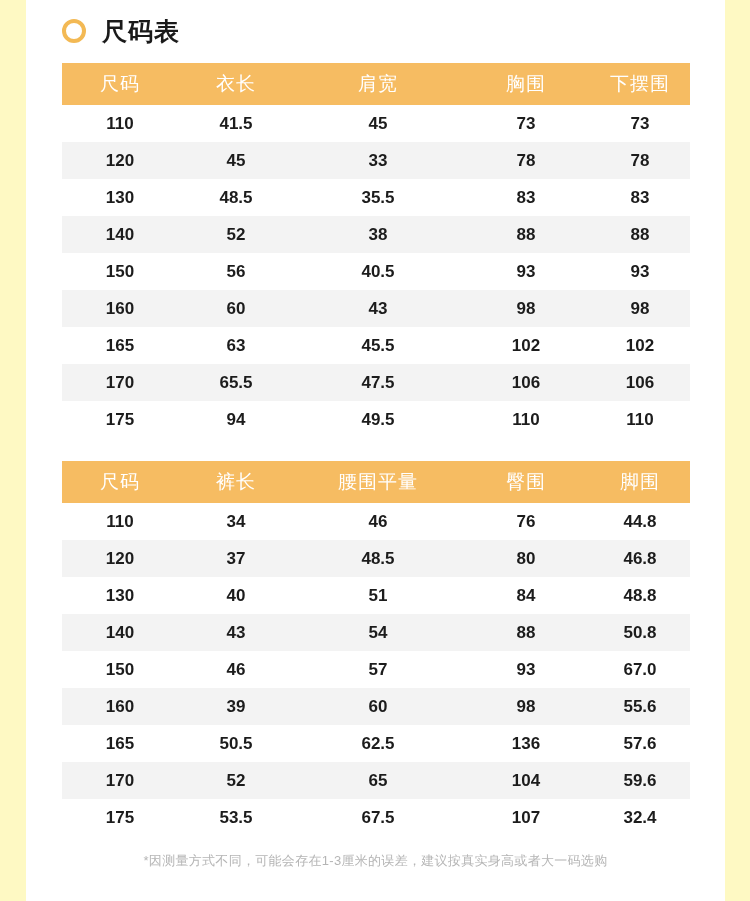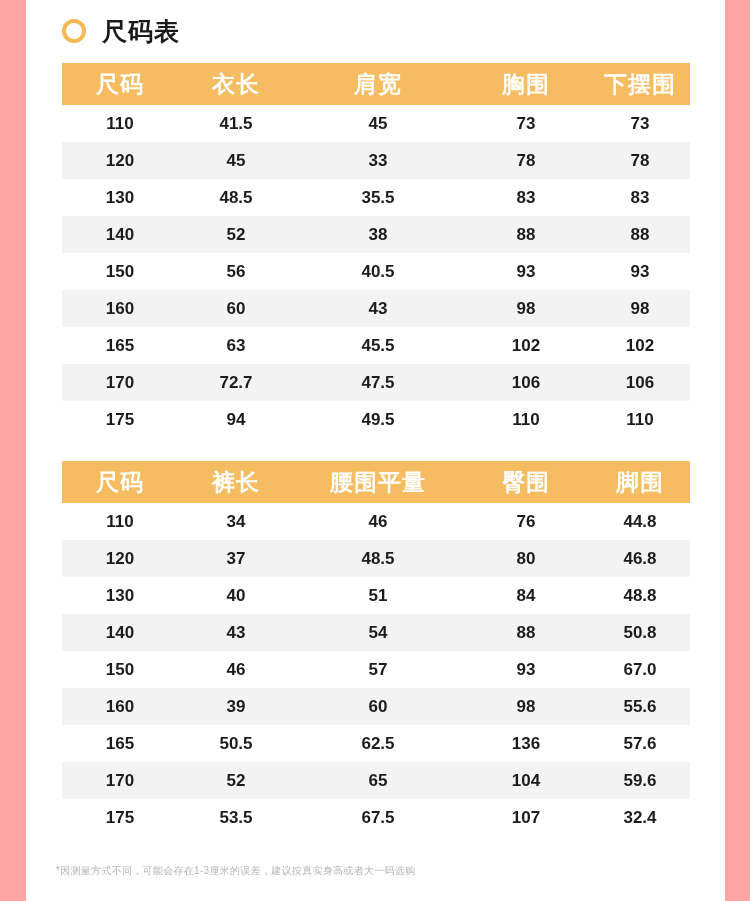--- a/index.html
+++ b/index.html
@@ -11,21 +11,21 @@
     width: 750px;
     height: 901px;
     background: #f7f7f7;
     font-family: "Liberation Sans", "DejaVu Sans", sans-serif;
     overflow: hidden;
   }
   .page {
     position: relative;
     width: 750px;
     height: 901px;
-    background: #fca5a5;
+    background: #fef9c3;
   }
   .sheet {
     position: absolute;
     left: 26px;
     top: 0;
     width: 699px;
     height: 901px;
     background: #ffffff;
   }
   .section-header {
@@ -55,22 +55,22 @@
     width: 628px;
     margin: 0 0 0 36px;
     border-collapse: collapse;
     table-layout: fixed;
   }
   .table-block-1 { margin-top: 21px; }
   .table-block-2 { margin-top: 23px; }
   .size-table th {
     background: #f6bc62;
     color: #ffffff;
-    font-size: 23px;
-    font-weight: bold;
+    font-size: 19px;
+    font-weight: normal;
     height: 42px;
     text-align: center;
     letter-spacing: 1px;
     padding: 0;
   }
   .size-table td {
     height: 37px;
     text-align: center;
     font-size: 17px;
     color: #1c1c1c;
@@ -83,22 +83,23 @@
   }
   .size-table tbody tr:nth-child(odd) td {
     background: #ffffff;
   }
   .col-1 { width: 116px; }
   .col-2 { width: 116px; }
   .col-3 { width: 168px; }
   .col-4 { width: 128px; }
   .col-5 { width: 100px; }
   .footnote {
-    margin-top: 28px;
-    font-size: 10px;
+    margin-top: 16px;
+    text-align: center;
+    font-size: 13px;
     color: #b5b5b5;
     letter-spacing: 0.3px;
     padding: 0 30px;
   }
 </style>
 </head>
 <body>
 
 <div class="page">
   <div class="sheet">
@@ -170,21 +171,21 @@
         </tr>
         <tr>
           <td>165</td>
           <td>63</td>
           <td>45.5</td>
           <td>102</td>
           <td>102</td>
         </tr>
         <tr>
           <td>170</td>
-          <td>72.7</td>
+          <td>65.5</td>
           <td>47.5</td>
           <td>106</td>
           <td>106</td>
         </tr>
         <tr>
           <td>175</td>
           <td>94</td>
           <td>49.5</td>
           <td>110</td>
           <td>110</td>

